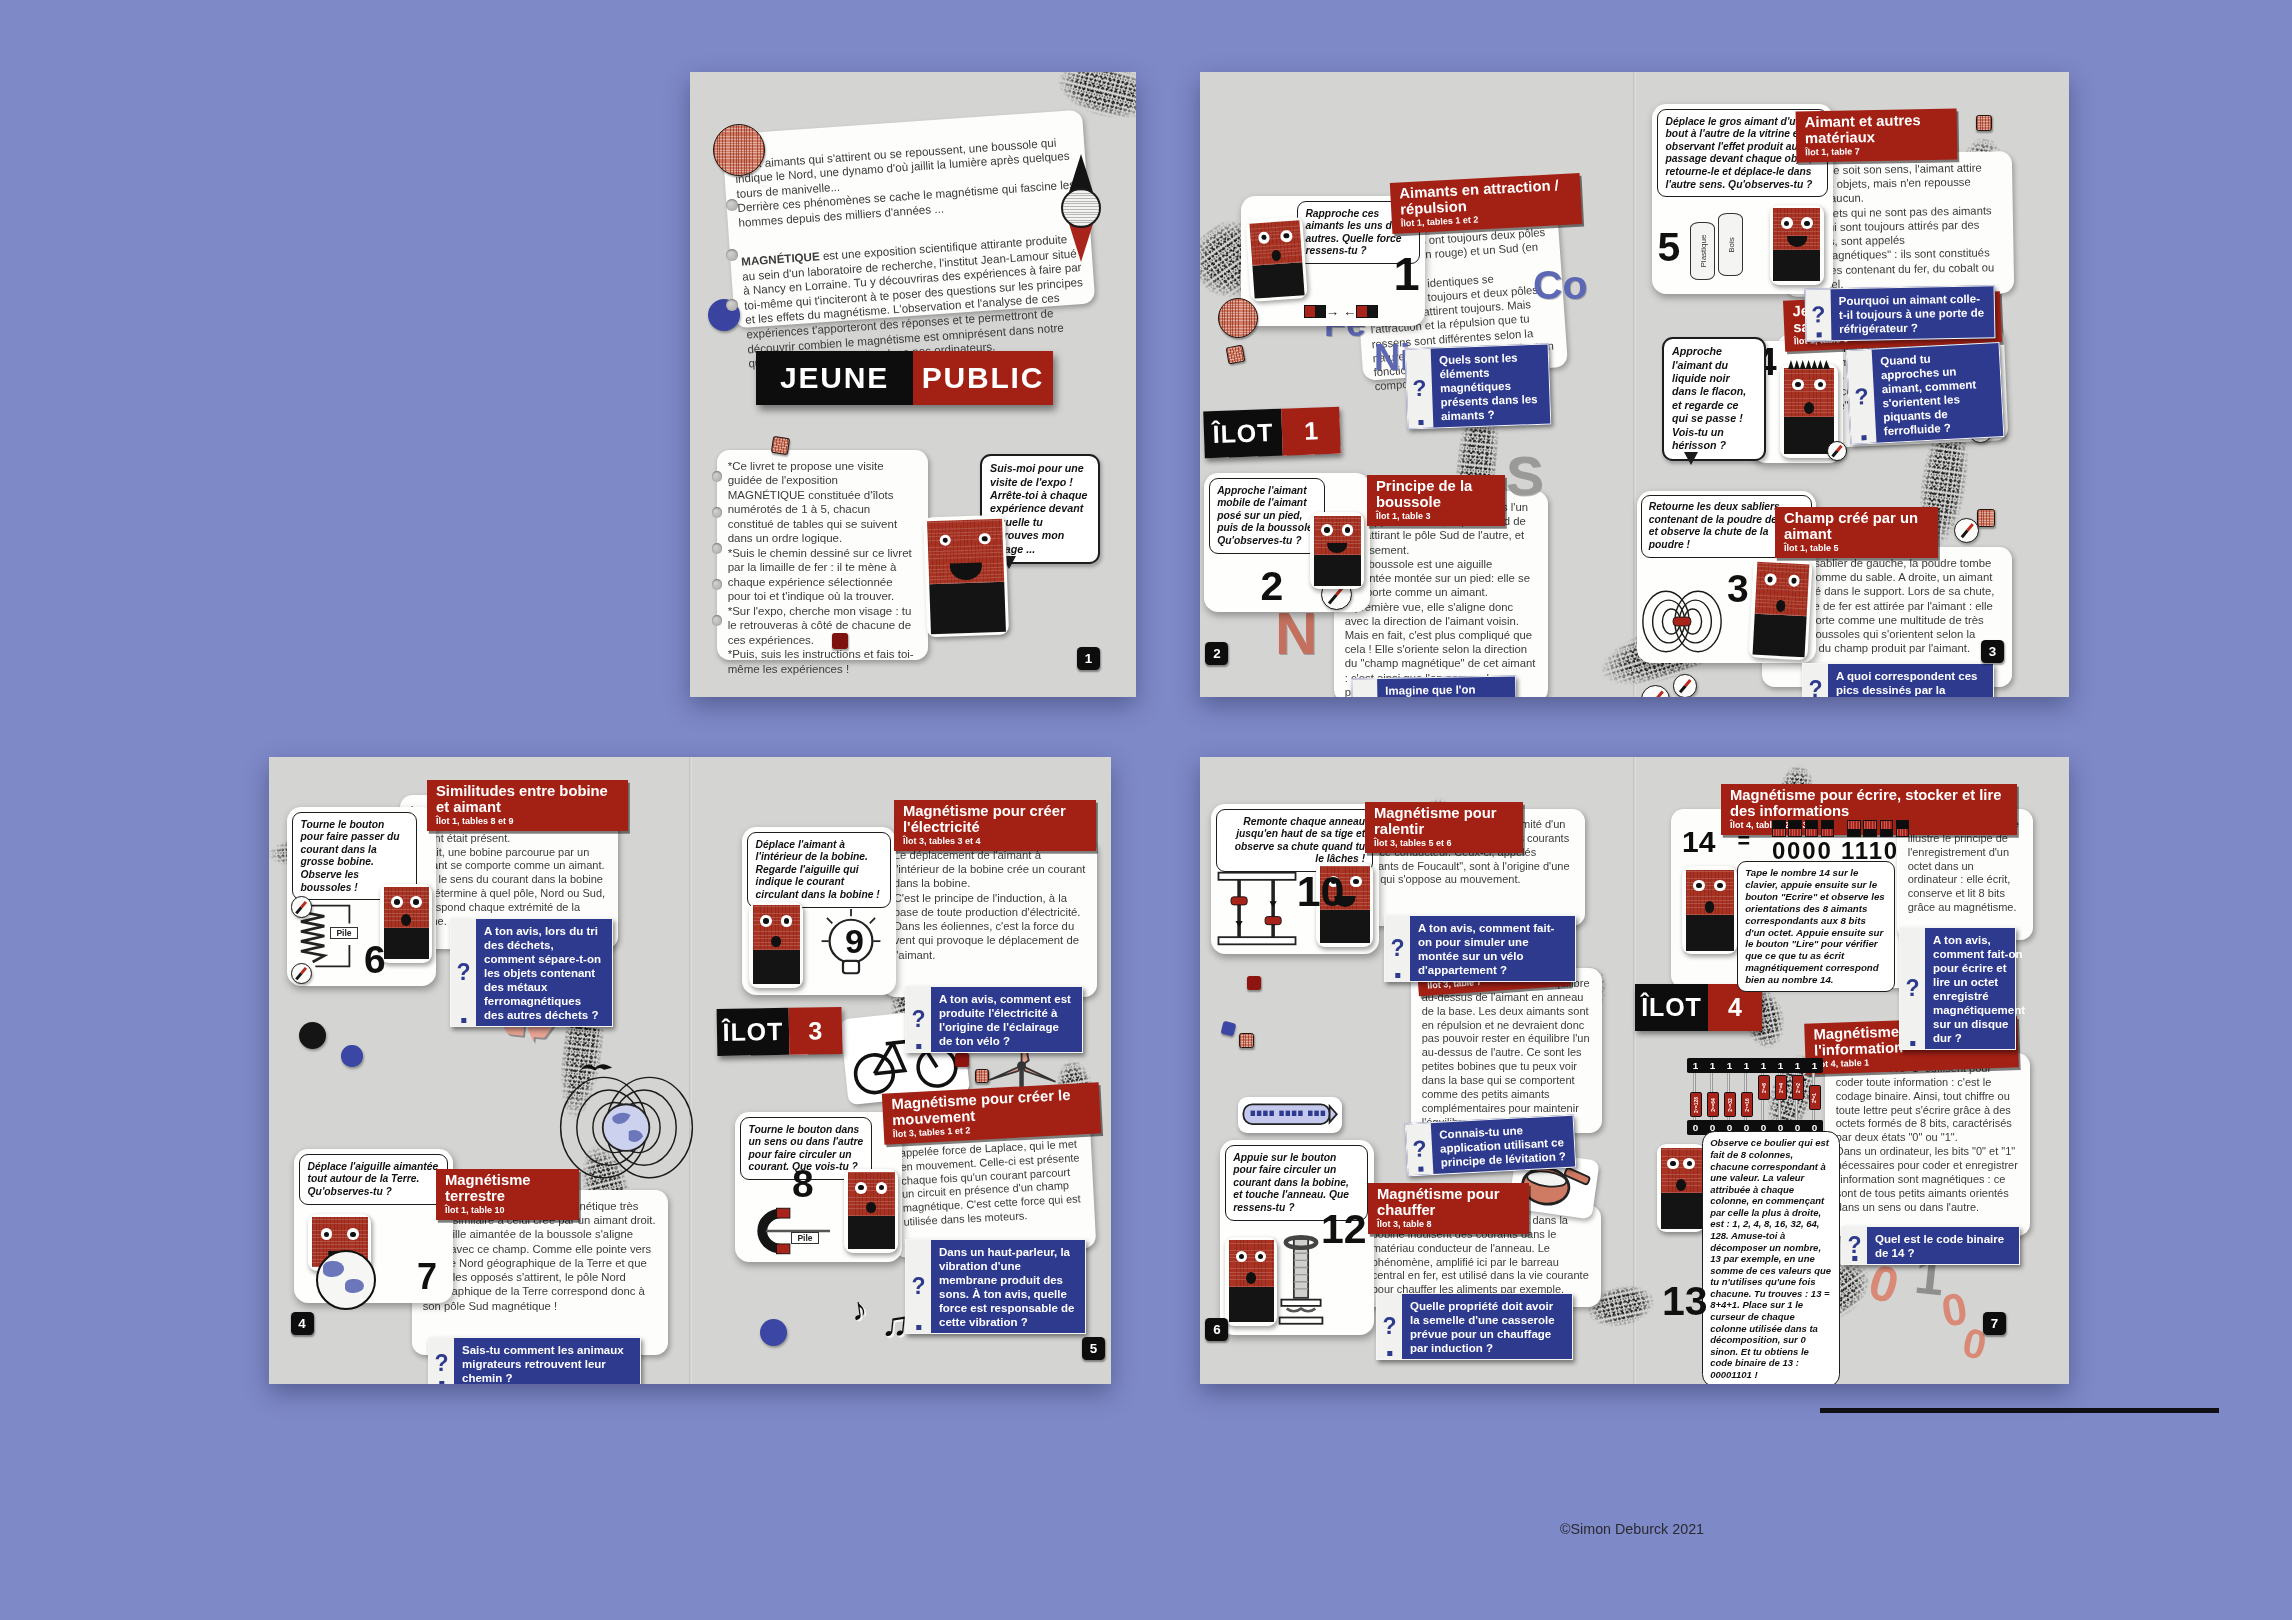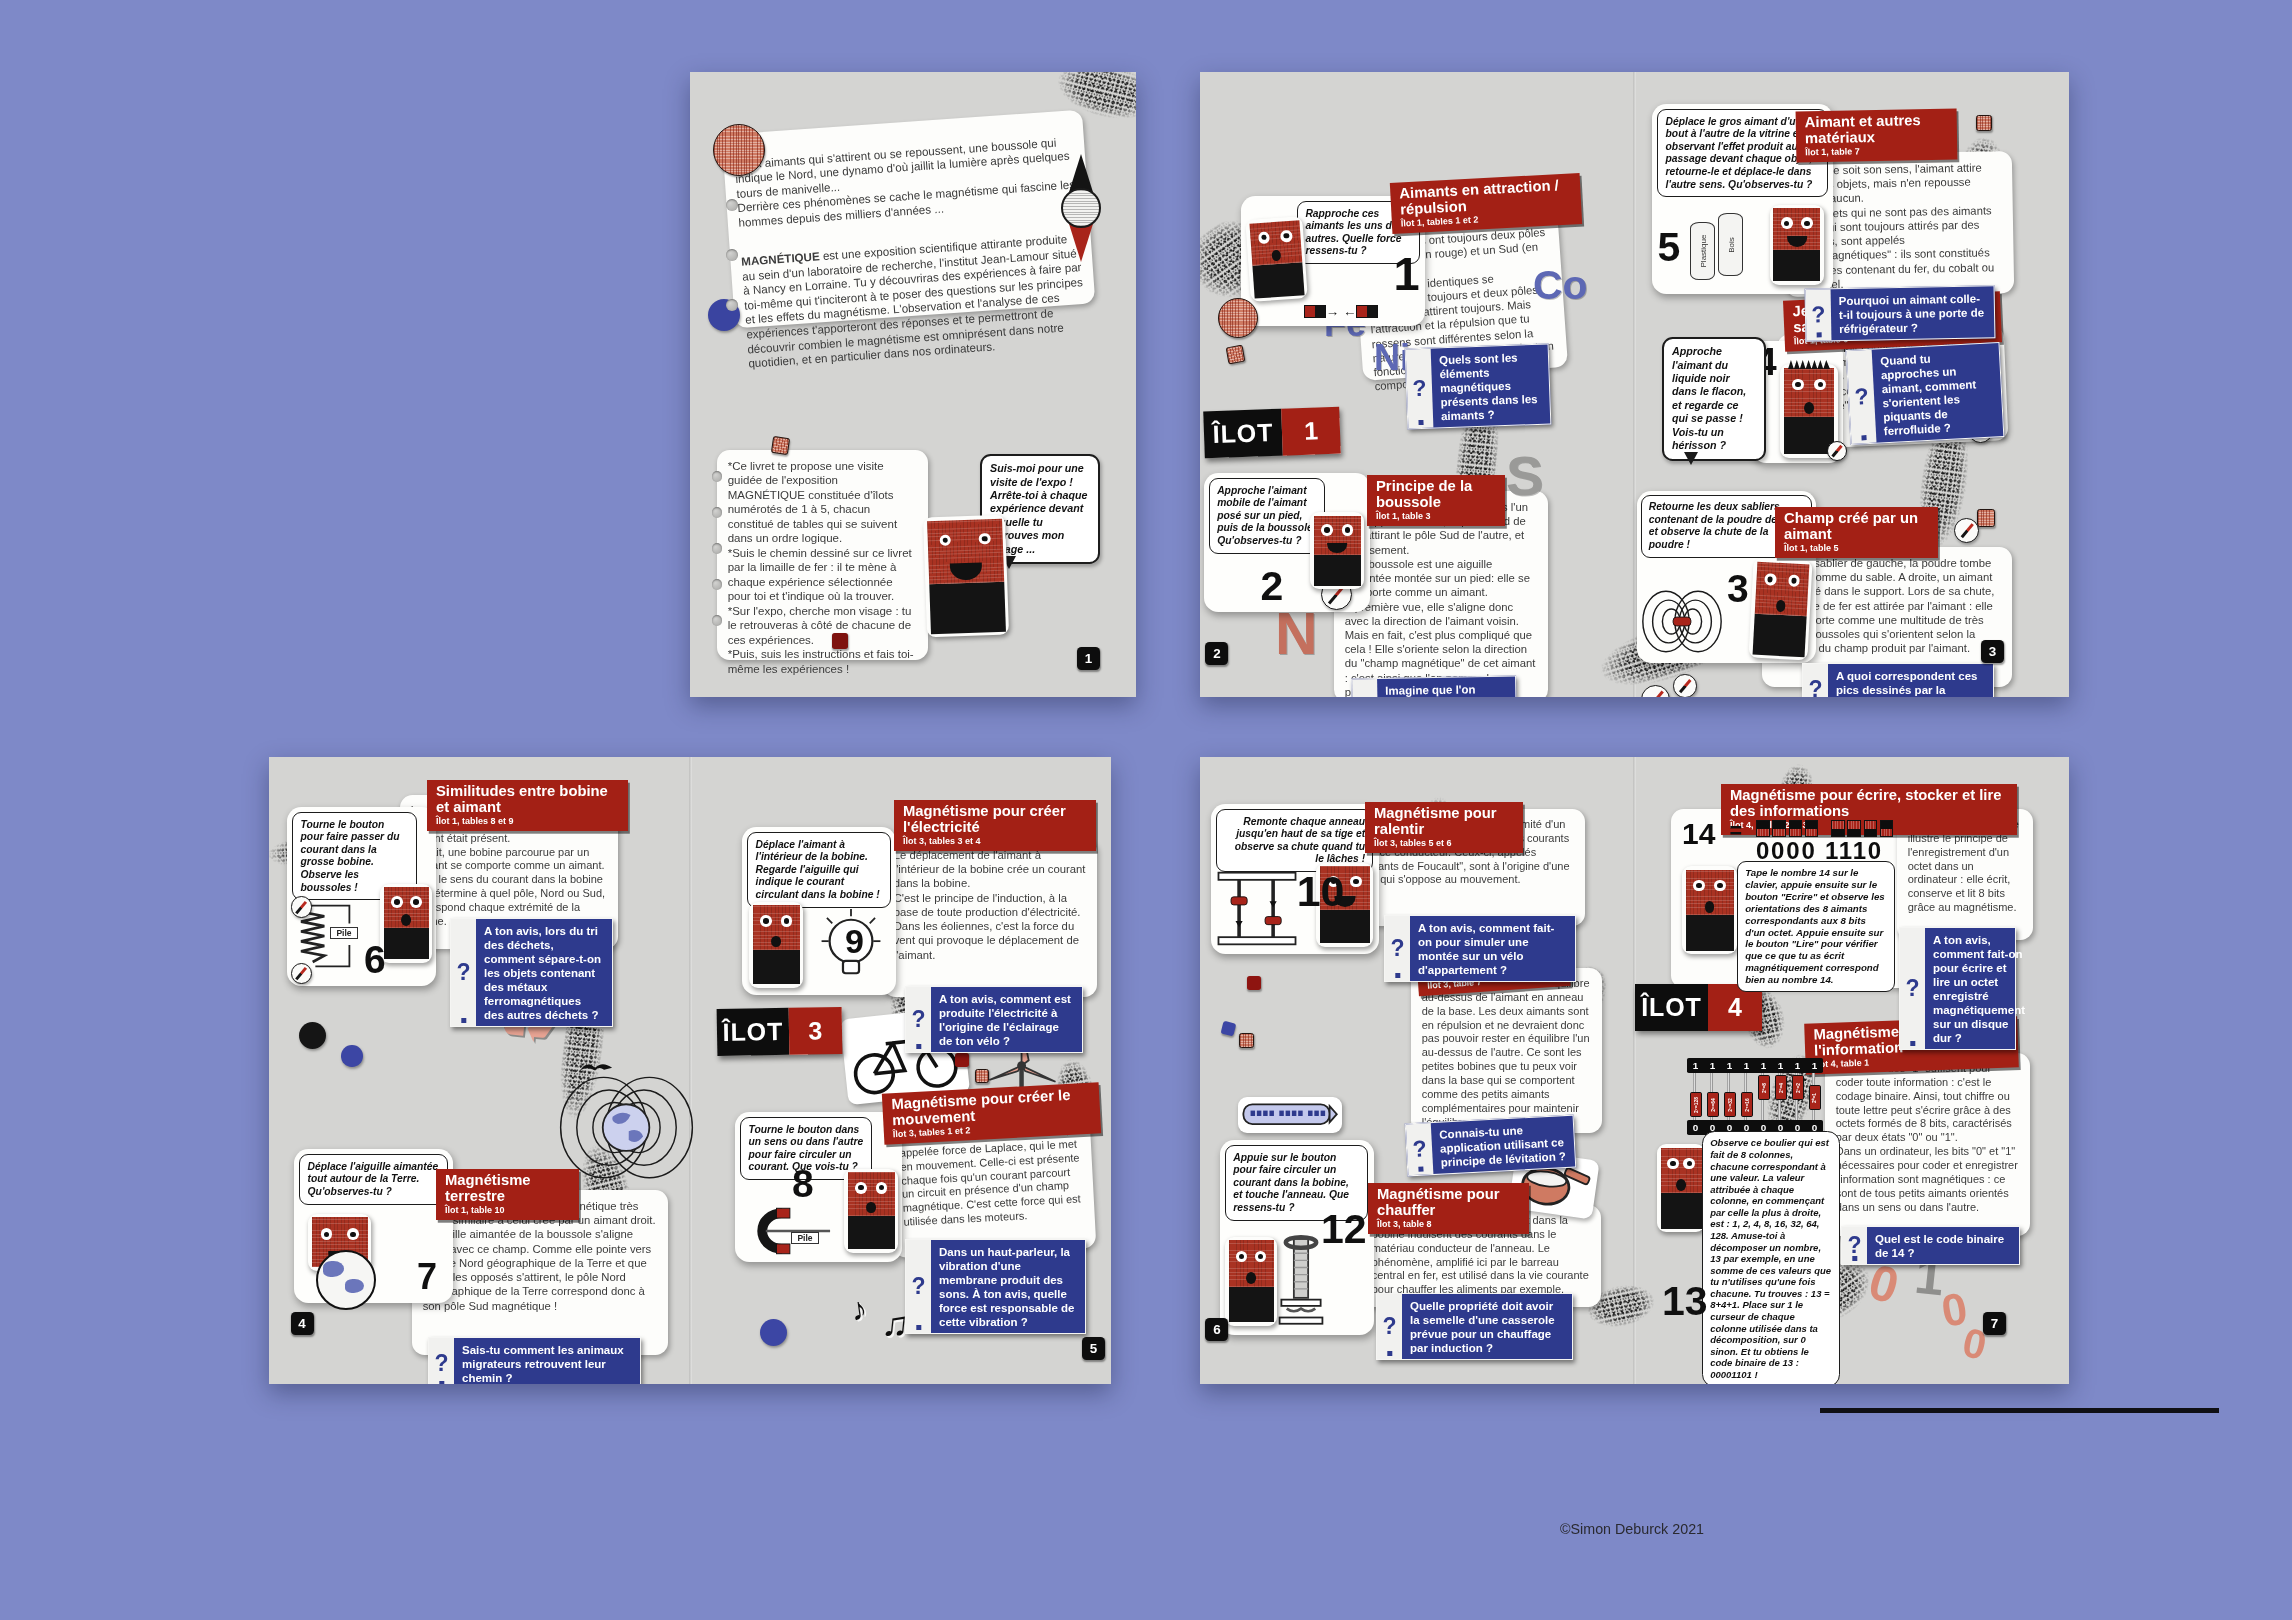--- a/index.html
+++ b/index.html
@@ -85,21 +85,21 @@
   .rose .dn{width:0;height:0;border-left:17px solid transparent;border-right:17px solid transparent;border-top:54px solid #a8241a;}
   .rose .hub{position:absolute;top:34px;left:-2.7px;width:36px;height:36px;border-radius:50%;background:#f3f3f1;border:2.7px solid #1a1a1a;
     background-image:repeating-linear-gradient(0deg,rgba(0,0,0,.25) 0 0.9px,transparent 0.9px 2.7px);}
   .note-glyph{position:absolute;color:#0d0d0d;z-index:4;text-shadow:1.8px 1.8px 0 rgba(255,255,255,.8);}
   .digit{position:absolute;font-weight:900;z-index:4;}
   .boulier{position:absolute;z-index:5;}
   .boulier .bar{position:absolute;left:0;right:0;height:15px;background:#0d0d0d;display:flex;justify-content:space-around;align-items:center;color:#fff;font-weight:bold;font-size:9.9px;border-radius:1.8px;}
   .boulier .rod{position:absolute;width:2.7px;background:linear-gradient(90deg,#888,#ddd,#777);z-index:1;}
   .boulier .sl{position:absolute;width:9.9px;height:23px;background:#a8241a;border:1.3px solid #111;border-radius:1.8px;z-index:2;}
   .boulier .sl i{position:absolute;left:50%;top:50%;transform:translate(-50%,-50%) rotate(180deg);writing-mode:vertical-rl;font-style:normal;font-size:4.9px;color:#fff;font-weight:bold;white-space:nowrap;}
-  .bits{position:absolute;display:flex;align-items:flex-start;gap:14px;z-index:7;color:#0d0d0d;}
+  .bits{position:absolute;display:flex;align-items:center;gap:22px;z-index:7;color:#0d0d0d;}
   .bits .v{font-weight:900;font-size:30px;line-height:.9;}
   .bits .e{font-weight:900;font-size:21.5px;line-height:1.1;}
   .bitcolwrap{display:flex;flex-direction:column;align-items:flex-start;gap:1.8px;}
   .bitrow{display:flex;gap:2.7px;}
   .bit{width:11.6px;height:15px;border:0.9px solid #111;display:flex;flex-direction:column;}
   .bit span{flex:1;}
   .bit .r{background:#a8241a;background-image:repeating-linear-gradient(90deg,rgba(255,255,255,.25) 0 0.9px,transparent 0.9px 2.7px);}
   .bit .k{background:#0d0d0d;}
   .gap{width:7.2px;}
   .bitdigits{font-weight:900;font-size:24px;letter-spacing:1.8px;line-height:1;}
@@ -122,20 +122,24 @@
       <div style="white-space:pre-line;">Deux aimants qui s'attirent ou se repoussent, une boussole qui indique le Nord, une dynamo d'où jaillit la lumière après quelques tours de manivelle...
 Derrière ces phénomènes se cache le magnétisme qui fascine les hommes depuis des milliers d'années ...</div>
       <div style="margin-top:9.9px;"><b>MAGNÉTIQUE</b><span> est une exposition scientifique attirante produite au sein d'un laboratoire de recherche, l'institut Jean-Lamour situé à Nancy en Lorraine. Tu y découvriras des expériences à faire par toi-même qui t'inciteront à te poser des questions sur les principes et les effets du magnétisme. L'observation et l'analyse de ces expériences t'apporteront des réponses et te permettront de découvrir combien le magnétisme est omniprésent dans notre quotidien, et en particulier dans nos ordinateurs.</span></div>
     </div>
     <div class="rose" style="left:374px;top:82px;">
       <div class="up"></div>
         <div class="dn"></div>
         <div class="hub"></div>
     </div>
     <div class="circ" style="left:18px;top:227px;width:32px;height:32px;background:#3a44a0;"></div>
+    <div class="jp" style="left:66px;top:279px;width:297px;height:54px;">
+      <div class="jl">JEUNE</div>
+      <div class="jr">PUBLIC</div>
+    </div>
     <div class="hsq" style="left:82px;top:365px;width:15px;height:15px;transform:rotate(8deg);"></div>
     <div class="c" style="left:27px;top:378px;width:190px;height:192px;font-size:11.5px;">*Ce livret te propose une visite guidée de l'exposition MAGNÉTIQUE constituée d'îlots numérotés de 1 à 5, chacun constitué de tables qui se suivent dans un ordre logique.
 *Suis le chemin dessiné sur ce livret par la limaille de fer : il te mène à chaque expérience sélectionnée pour toi et t'indique où la trouver.
 *Sur l'expo, cherche mon visage : tu le retrouveras à côté de chacune de ces expériences.
 *Puis, suis les instructions et fais toi-même les expériences !</div>
     <div class="dot" style="left:21.5px;top:399px;width:10.7px;height:10.7px;"></div>
     <div class="dot" style="left:21.5px;top:435px;width:10.7px;height:10.7px;"></div>
     <div class="dot" style="left:21.5px;top:471px;width:10.7px;height:10.7px;"></div>
     <div class="dot" style="left:21.5px;top:507px;width:10.7px;height:10.7px;"></div>
     <div class="dot" style="left:21.5px;top:543px;width:10.7px;height:10.7px;"></div>

